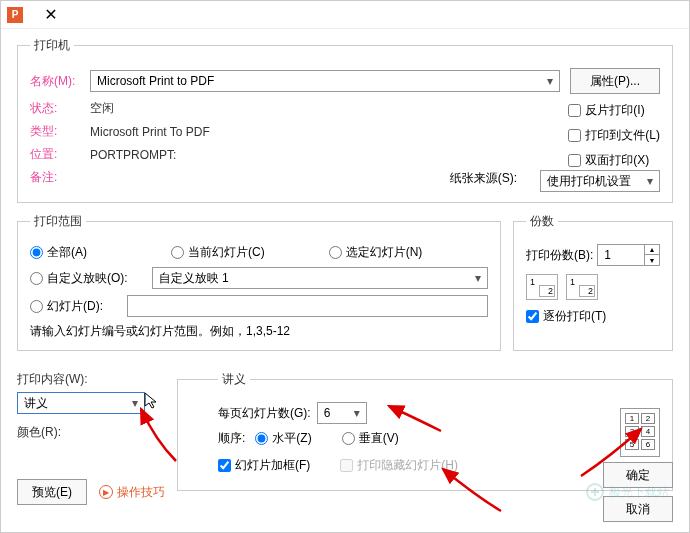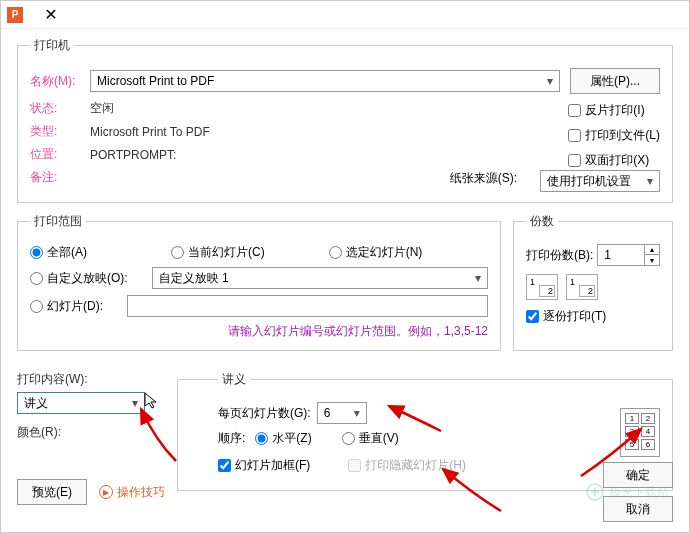--- a/index.html
+++ b/index.html
@@ -23,21 +23,21 @@
 .radio { display: flex; align-items: center; gap: 4px; }
 .radio input { width: 13px; height: 13px; }
 .printer-group { position: relative; }
 .printer-right { position: absolute; right: 12px; top: 8px; display: flex; flex-direction: column; gap: 8px; }
 .paper-source { position: absolute; right: 12px; bottom: 10px; display: flex; align-items: flex-start; gap: 23px; }
 .mid-section { display: flex; gap: 12px; }
 .range-group { flex: 1; }
 .copies-group { width: 160px; }
 .range-row { display: flex; align-items: center; gap: 24px; margin: 6px 0; }
 .text-input { border: 1px solid #999; height: 22px; padding: 0 4px; background: #fff; }
-.hint { color: #a21caf; margin-top: 4px; text-align: right; }
+.hint { color: #000000; margin-top: 4px; }
 .copies-icons { display: flex; gap: 8px; margin: 8px 0; }
 .copies-icon { width: 32px; height: 26px; border: 1px solid #aaa; position: relative; }
 .copies-icon::before { content: ""; position: absolute; right: 2px; bottom: 2px; width: 14px; height: 10px; border: 1px solid #aaa; background: #fff; }
 .copies-icon span { position: absolute; font-size: 9px; }
 .bottom-section { display: flex; gap: 20px; margin-top: 10px; position: relative; }
 .left-col { width: 140px; }
 .right-col { flex: 1; padding-left: 40px; }
 .field-label { margin-bottom: 4px; color: #333; }
 .small-dropdown { width: 128px; }
 .handout-grid { border: 1px solid #999; padding: 4px; display: inline-block; position: absolute; right: 12px; top: 20px; }
@@ -201,21 +201,21 @@
           <span>顺序:</span>
           <label class="radio">
               <input type="radio" name="ord" checked="" style="">
               <span>水平(Z)</span>
             </label>
           <label class="radio" style="margin-left:20px;">
               <input type="radio" name="ord" style="">
               <span>垂直(V)</span>
             </label>
         </div>
-        <div class="row" style="gap:38px; margin-top:10px;">
+        <div class="row" style="gap:30px; margin-top:10px;">
           <label class="checkbox">
               <input type="checkbox" checked="" style="">
               <span>幻灯片加框(F)</span>
             </label>
           <label class="checkbox" style="color:#aaa;">
               <input type="checkbox" disabled="" style="">
               <span>打印隐藏幻灯片(H)</span>
             </label>
         </div>
         <div class="handout-grid">

